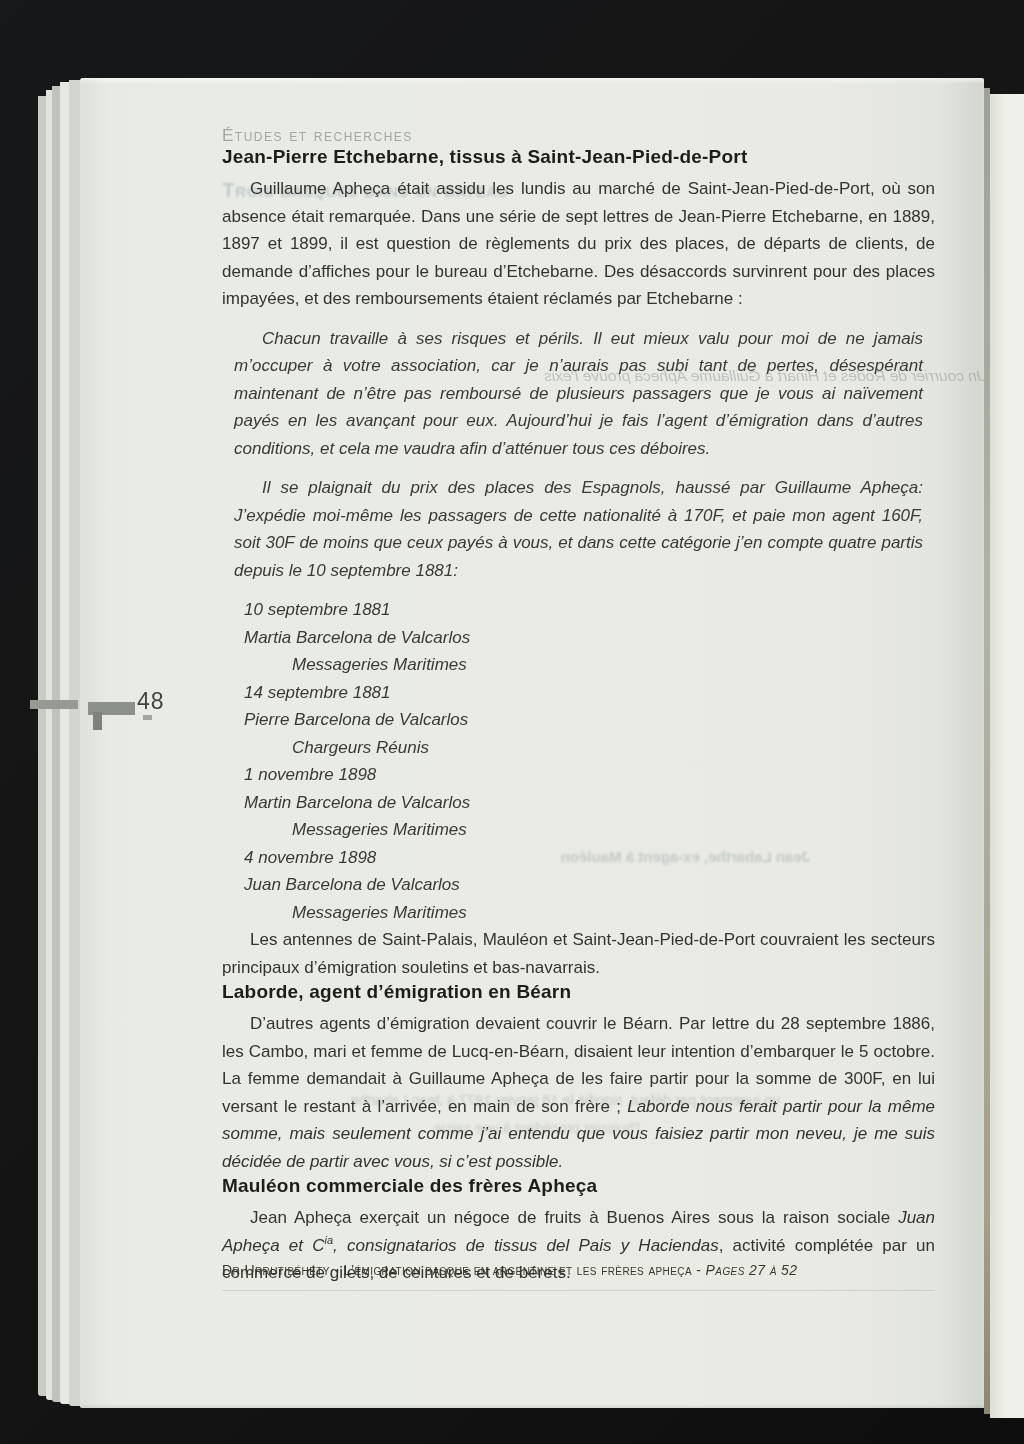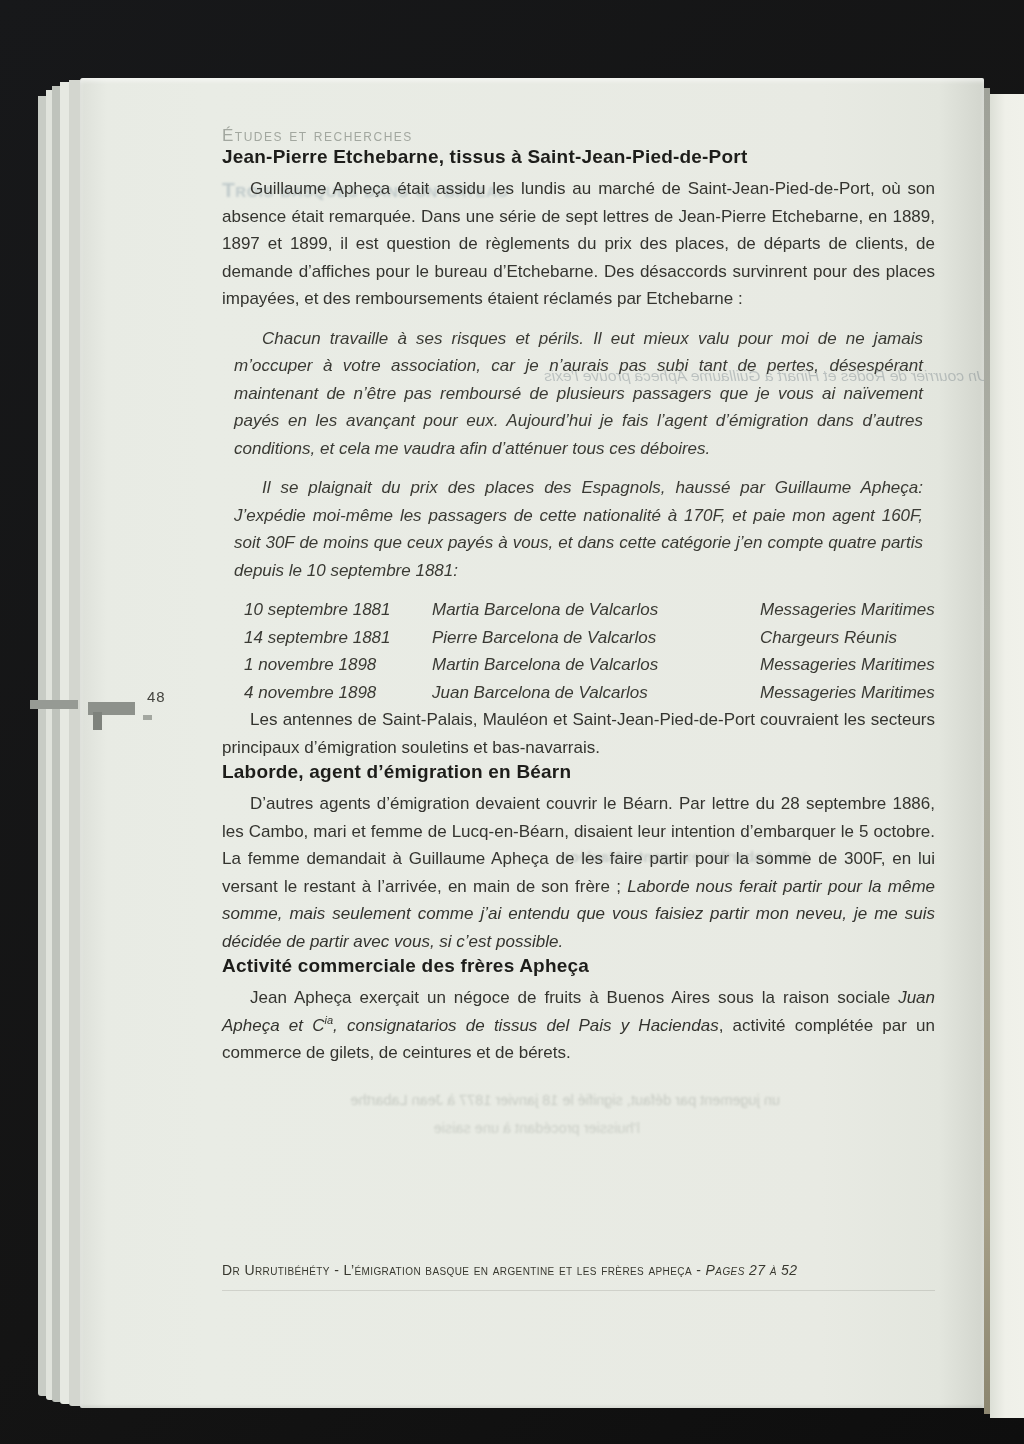--- a/index.html
+++ b/index.html
@@ -18,33 +18,33 @@
   .gutter{position:absolute;left:984px;top:88px;width:6px;height:1326px;
         background:linear-gradient(180deg,#9fa198 0%,#b0b2a8 40%,#a69f88 85%,#8c8670 100%);}
   .page-right{position:absolute;left:990px;top:94px;width:34px;height:1324px;
         background:linear-gradient(90deg,#dcdfd6 0%,#eff0e9 45%,#f0f1ea 100%);}
   
   .tab-bar{position:absolute;background:#8d918b;}
   .tab-bar.b1{left:30px;top:700px;width:48px;height:9px;background:#969a94;}
   .tab-bar.b2{left:88px;top:702px;width:47px;height:13px;}
   .tab-bar.b3{left:93px;top:712px;width:9px;height:18px;background:#7e827c;}
   .tab-bar.b4{left:143px;top:715px;width:9px;height:5px;background:#a3a7a0;}
-  .page-number{position:absolute;left:147px;top:688px;font-size:15px;color:#44443f;letter-spacing:1px;}
+  .page-number{position:absolute;left:137px;top:688px;font-size:23px;color:#44443f;letter-spacing:1px;}
   
   .content{position:absolute;left:142px;top:48px;width:713px;color:#34342f;}
   .running-header{font-variant:small-caps;font-size:17px;letter-spacing:1.5px;color:#a2a79f;font-weight:400;}
   h2.sec{font-size:19px;font-weight:bold;color:#1d1d1a;margin:0 0 7px 0;letter-spacing:.2px;}
   .t1{margin-top:57px;}
   .t2{margin-top:40px;}
   .t3{margin-top:32px;}
   p.body{font-size:17px;line-height:27.5px;text-align:justify;text-indent:28px;margin:0;}
   p.quote{font-size:17px;line-height:27.5px;text-align:justify;text-indent:28px;margin:12px;font-style:italic;color:#3a3a34;}
   .gap-top{margin-top:26px;}
   .dep-table{margin:1px 0 0 22px;font-style:italic;font-size:17px;line-height:27.5px;color:#3a3a34;}
-  .dep-row{display:flex;}
+  .dep-row{display:flex;flex-direction:column;}
   .dep-date{width:188px;}
   .dep-ship{width:280px;}
   .dep-co{flex:1;margin-left:48px;}
   .p-after-table{margin-top:33px;}
   sup.cia{font-size:11px;vertical-align:super;line-height:0;}
   .footer{position:absolute;left:142px;top:1184px;width:713px;font-variant:small-caps;font-size:14px;
           letter-spacing:.4px;color:#38382f;padding-bottom:12px;border-bottom:1px solid rgba(60,60,50,.14);}
   .footer .pages{font-style:italic;}
   
   .ghost{position:absolute;pointer-events:none;white-space:nowrap;}
@@ -106,21 +106,21 @@
           <span class="dep-ship">Juan Barcelona de Valcarlos</span>
           <span class="dep-co">Messageries Maritimes</span>
         </div>
       </div>
 
       <p class="body p-after-table">Les antennes de Saint-Palais, Mauléon et Saint-Jean-Pied-de-Port couvraient les secteurs principaux d’émigration souletins et bas-navarrais.</p>
 
       <h2 class="sec t2">Laborde, agent d’émigration en Béarn</h2>
       <p class="body"><span>D’autres agents d’émigration devaient couvrir le Béarn. Par lettre du 28 septembre 1886, les Cambo, mari et femme de Lucq-en-Béarn, disaient leur intention d’embarquer le 5 octobre. La femme demandait à Guillaume Apheça de les faire partir pour la somme de 300F, en lui versant le restant à l’arrivée, en main de son frère ; </span><span style="font-style:italic">Laborde nous ferait partir pour la même somme, mais seulement comme j’ai entendu que vous faisiez partir mon neveu, je me suis décidée de partir avec vous, si c’est possible.</span></p>
 
-      <h2 class="sec t3">Activité commerciale des frères Apheça</h2>
+      <h2 class="sec t3">Mauléon commerciale des frères Apheça</h2>
       <p class="body"><span>Jean Apheça exerçait un négoce de fruits à Buenos Aires sous la raison sociale </span><span style="font-style:italic">Juan Apheça et C</span><sup class="cia" style="font-style:italic">ia</sup><span style="font-style:italic">, consignatarios de tissus del Pais y Haciendas</span><span>, activité complétée par un commerce de gilets, de ceintures et de bérets.</span></p>
 
     </div>
 
     <div class="footer"><span>Dr Urrutibéhéty - L’émigration basque en argentine et les frères apheça - </span><span class="pages">Pages 27 à 52</span></div>
 
   </div>
 
   <div class="gutter"></div>
   <div class="page-right"></div>

